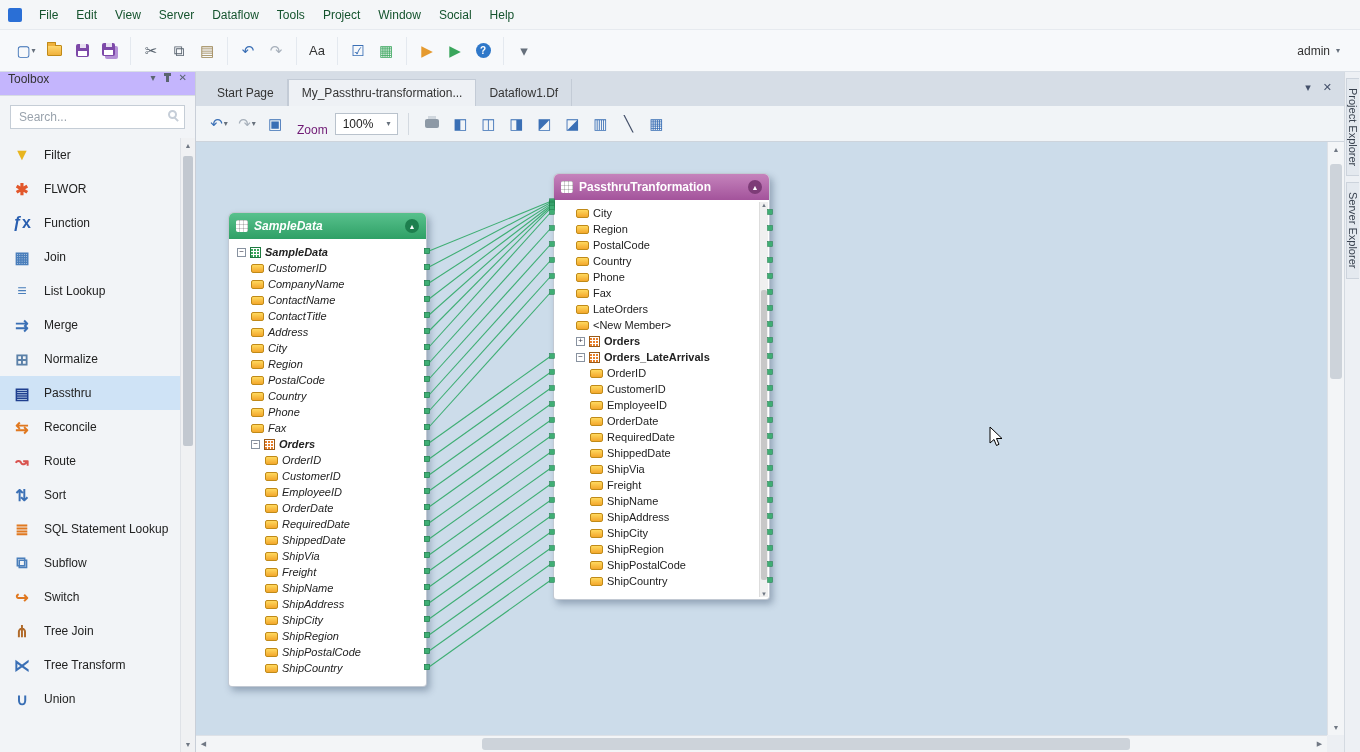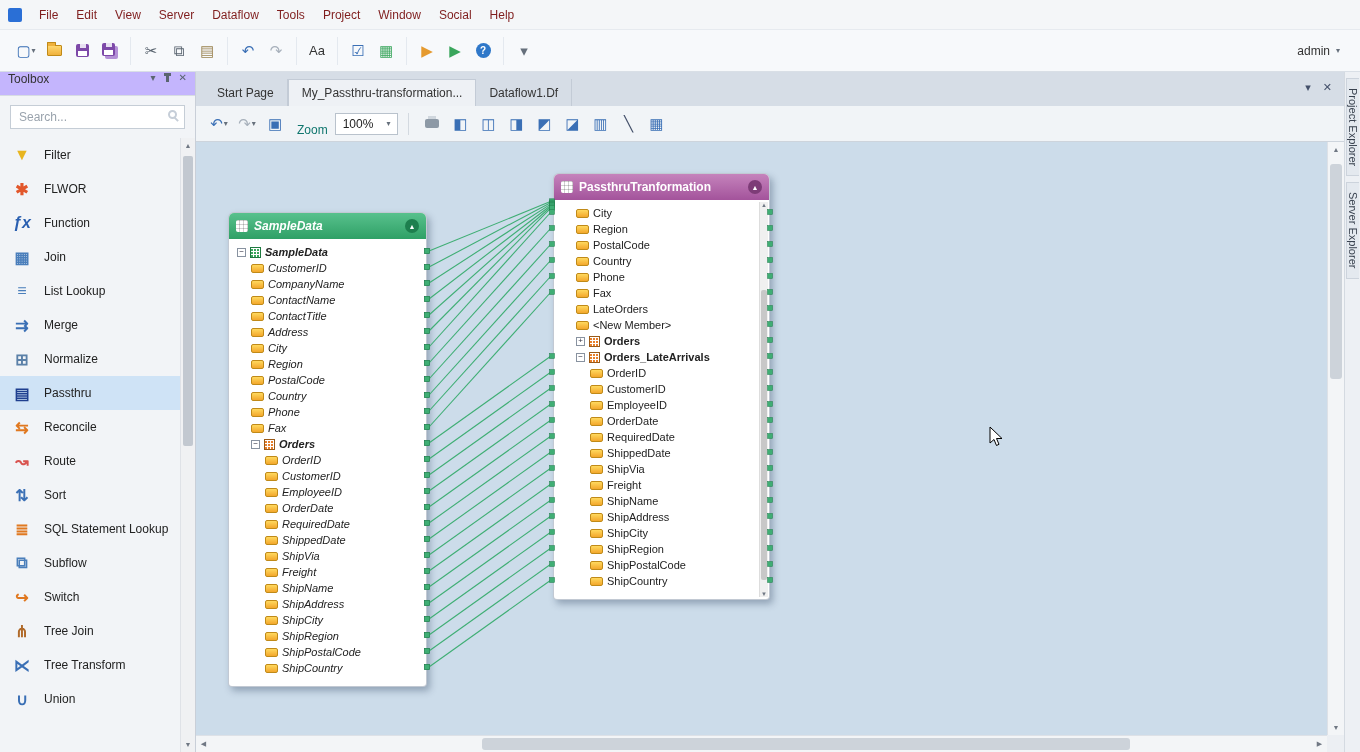--- a/index.html
+++ b/index.html
@@ -4,21 +4,21 @@
 <style>
   *{box-sizing:border-box;margin:0;padding:0}
   html,body{width:1360px;height:752px;overflow:hidden;background:#e8ecf1;
     font-family:"Liberation Sans",sans-serif;font-size:12px;color:#222}
   .app{display:flex;flex-direction:column;height:100%}
 
   
   .menubar{height:30px;display:flex;align-items:center;background:#f4f6f8;padding:0 6px;border-bottom:1px solid #e6eaef}
   .app-icon{width:14px;height:14px;background:#2a6fd6;border-radius:2px;margin:0 8px 0 2px}
   .menu-items{display:flex}
-  .menu-item{padding:5px 9px;cursor:default;color:#7f1d1d}
+  .menu-item{padding:5px 9px;cursor:default;color:#14532d}
 
   
   .toolbar{height:42px;display:flex;align-items:center;background:#f7f9fb;border-bottom:1px solid #d9dfe6;padding:0 6px}
   .tb-groups{display:flex;align-items:center;height:100%}
   .tb-group{display:flex;align-items:center;gap:2px;padding:0 7px;border-right:1px solid #e4e9ef;height:28px}
   .tb-group:last-child{border-right:none}
   .tb-btn{min-width:26px;height:26px;display:inline-flex;align-items:center;justify-content:center;border-radius:3px;cursor:default}
   .tb-glyph{font-size:15px;line-height:1}
   .caret{font-size:8px;color:#66707c;margin-left:1px}
   .admin{margin-left:auto;display:flex;align-items:center;gap:5px;padding-right:14px;color:#333}
@@ -62,21 +62,21 @@
   
   .docarea{flex:1;display:flex;flex-direction:column;min-width:0;background:#d6dde6}
   .tabstrip{height:34px;display:flex;align-items:flex-end;padding-left:8px;position:relative;background:#d6dde6}
   .tabs{display:flex;align-items:flex-end}
   .tab{height:27px;display:flex;align-items:center;padding:0 13px;color:#333;border-right:1px solid #c3cbd6;cursor:default;white-space:nowrap}
   .tab.active{background:#eef1f5;border:1px solid #c3cbd6;border-bottom:none}
   .tabstrip-icons{position:absolute;right:12px;top:9px;display:flex;gap:12px;color:#44506a;font-size:11px}
   .canvas-toolbar{height:36px;background:#f1f4f7;border-bottom:1px solid #cdd4dc;display:flex;align-items:center;padding:0 10px;gap:3px}
   .ct-icons{display:flex;align-items:center;gap:2px}
   .ct-sep{width:1px;height:22px;background:#d3d9e0;margin:0 7px}
-  .zoom-label{margin:12px 4px 0 6px;color:#0f766e}
+  .zoom-label{margin:12px 4px 0 6px;color:#701a75}
   .zoom-select{display:inline-flex;align-items:center;gap:12px;border:1px solid #b9c2cc;background:#fff;height:22px;padding:0 7px;cursor:default}
 
   
   .canvas-wrap{flex:1;position:relative;min-height:0}
   .canvas{position:absolute;left:0;top:0;right:17px;bottom:17px;background:#ccdcea;overflow:hidden}
   .vscroll{position:absolute;right:0;top:0;bottom:17px;width:17px;background:#f3f5f7;border-left:1px solid #dde1e7}
   .vscroll .sa{position:absolute;left:0;right:0;height:15px;display:flex;align-items:center;justify-content:center;font-size:7px;color:#707884}
   .vscroll .sa.b{bottom:0}
   .vscroll .thumb{position:absolute;left:2px;right:2px;top:22px;height:215px;background:#cdd3da;border-radius:3px}
   .hscroll{position:absolute;left:0;bottom:0;right:17px;height:17px;background:#f3f5f7;border-top:1px solid #dde1e7}
@@ -229,21 +229,21 @@
         <div class="toolbox-list">
             <div class="tbx-item">
               <span class="tbx-icon" style="color: rgb(232, 181, 31);">▼</span>
               <span class="tbx-label">Filter</span>
             </div>
             <div class="tbx-item">
               <span class="tbx-icon" style="color: rgb(226, 87, 43);">✱</span>
               <span class="tbx-label">FLWOR</span>
             </div>
             <div class="tbx-item">
-              <span class="tbx-icon" style="color: rgb(42, 95, 176); font-style: italic;">ƒx</span>
+              <span class="tbx-icon" style="color: rgb(42, 95, 176); ">ƒx</span>
               <span class="tbx-label">Function</span>
             </div>
             <div class="tbx-item">
               <span class="tbx-icon" style="color: rgb(74, 126, 187);">▦</span>
               <span class="tbx-label">Join</span>
             </div>
             <div class="tbx-item">
               <span class="tbx-icon" style="color: rgb(74, 126, 187);">≡</span>
               <span class="tbx-label">List Lookup</span>
             </div>

